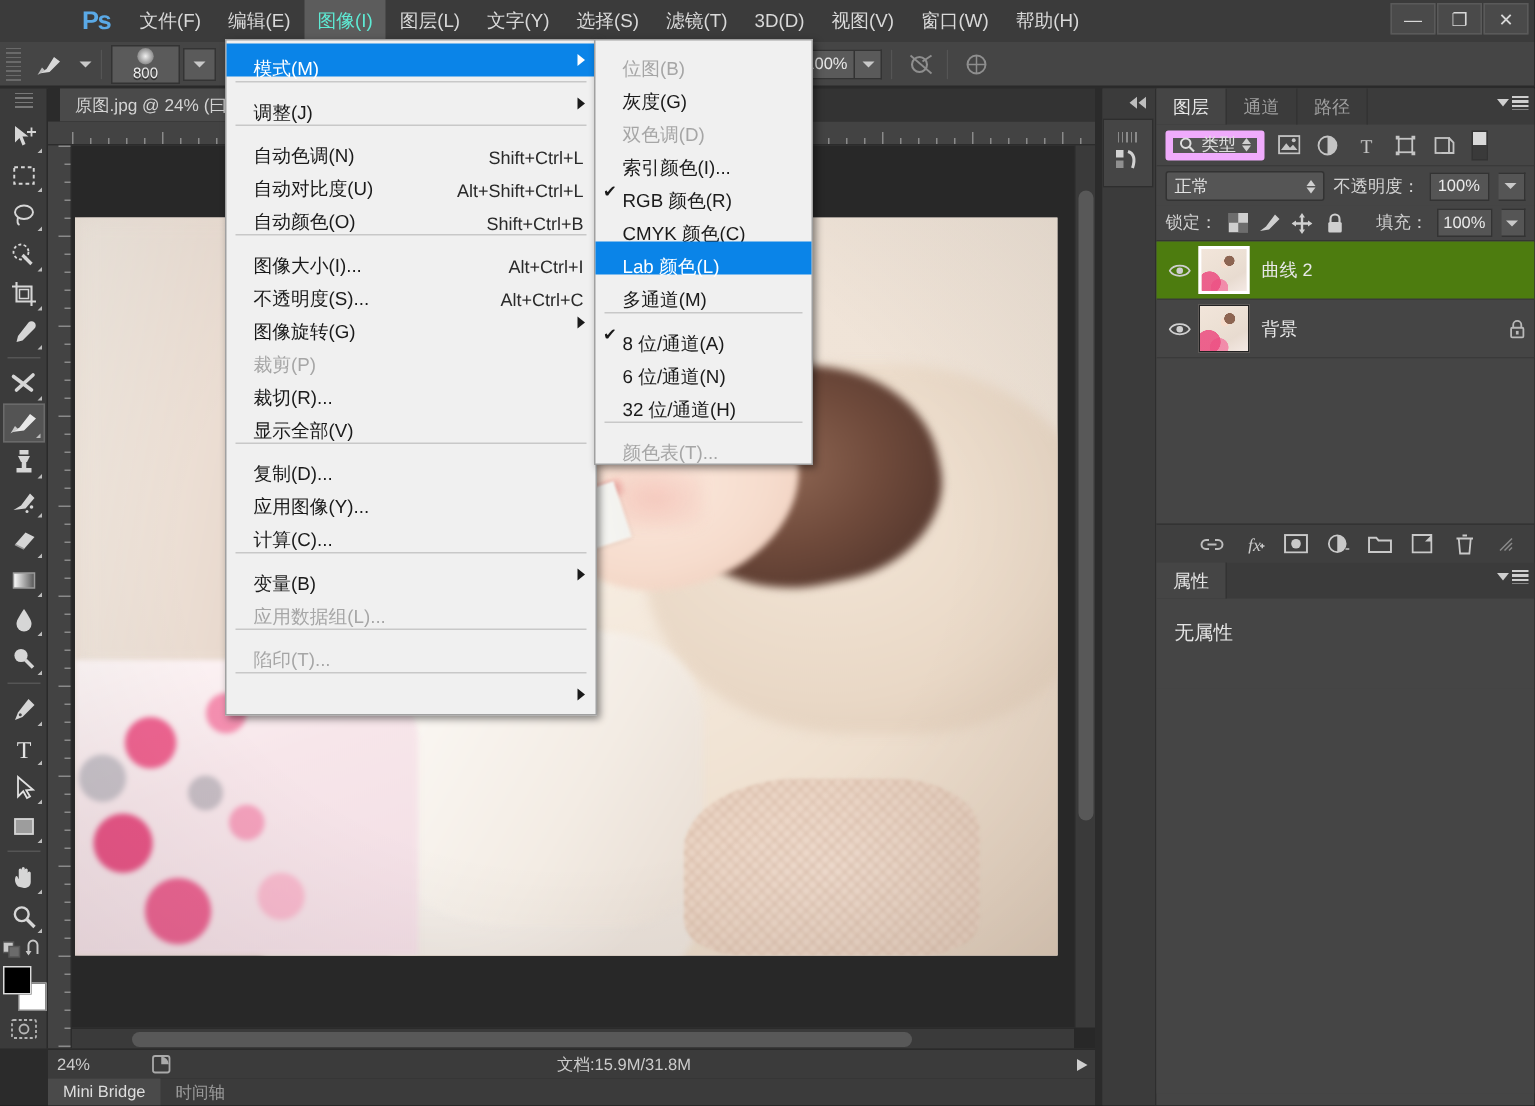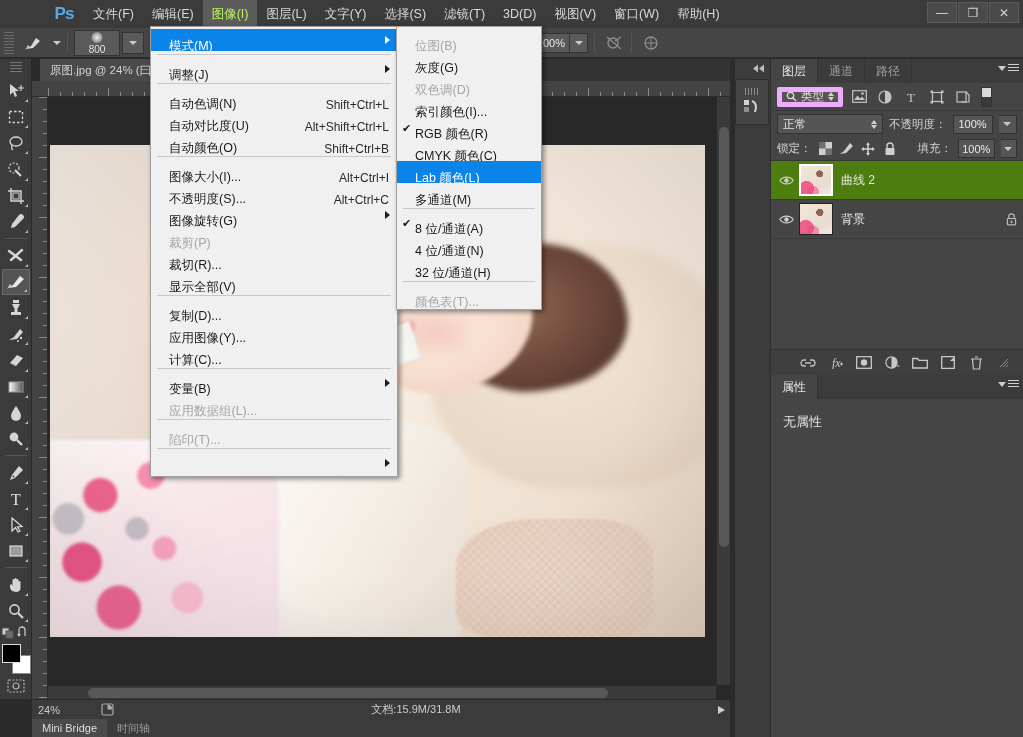--- a/index.html
+++ b/index.html
@@ -21,21 +21,21 @@
   }
   .ps-logo{
     width:40px; height:28px; display:flex; align-items:center; justify-content:center;
     font-weight:bold; font-size:17px; color:#5aa9e6; letter-spacing:-1px;
     font-family:"Liberation Sans", sans-serif;
   }
   .menu-item{
     height:28px; padding:0 9px; display:flex; align-items:center;
     font-size:12.5px; color:#d9d9d9; white-space:nowrap; cursor:default;
   }
-  .menu-item.active{ background:#5c5c5c; color:#bef264; }
+  .menu-item.active{ background:#5c5c5c; color:#5eead4; }
   .wincontrols{ position:absolute; right:4px; top:2px; display:flex; height:22px; }
   .wincontrols div{
     width:30px; height:21px; display:flex; align-items:center; justify-content:center;
     background:#4a4a4a; color:#d8d8d8; font-size:12px; margin-left:1px;
     border:1px solid #5a5a5a;
   }
 
   
   .optionsbar{
     position:absolute; left:0; top:28px; width:1023px; height:30px;
@@ -1123,21 +1123,21 @@
       </div>
       <div class="mrow">
         <span class="mlabel">多通道(M)</span>
       </div>
       <div class="msep"></div>
       <div class="mrow">
         <span class="mcheck">✔</span>
         <span class="mlabel">8 位/通道(A)</span>
       </div>
       <div class="mrow">
-        <span class="mlabel">4 位/通道(N)</span>
+        <span class="mlabel">6 位/通道(N)</span>
       </div>
       <div class="mrow">
         <span class="mlabel">32 位/通道(H)</span>
       </div>
       <div class="msep"></div>
       <div class="mrow disabled">
         <span class="mlabel">颜色表(T)...</span>
       </div>
     </div>
 

